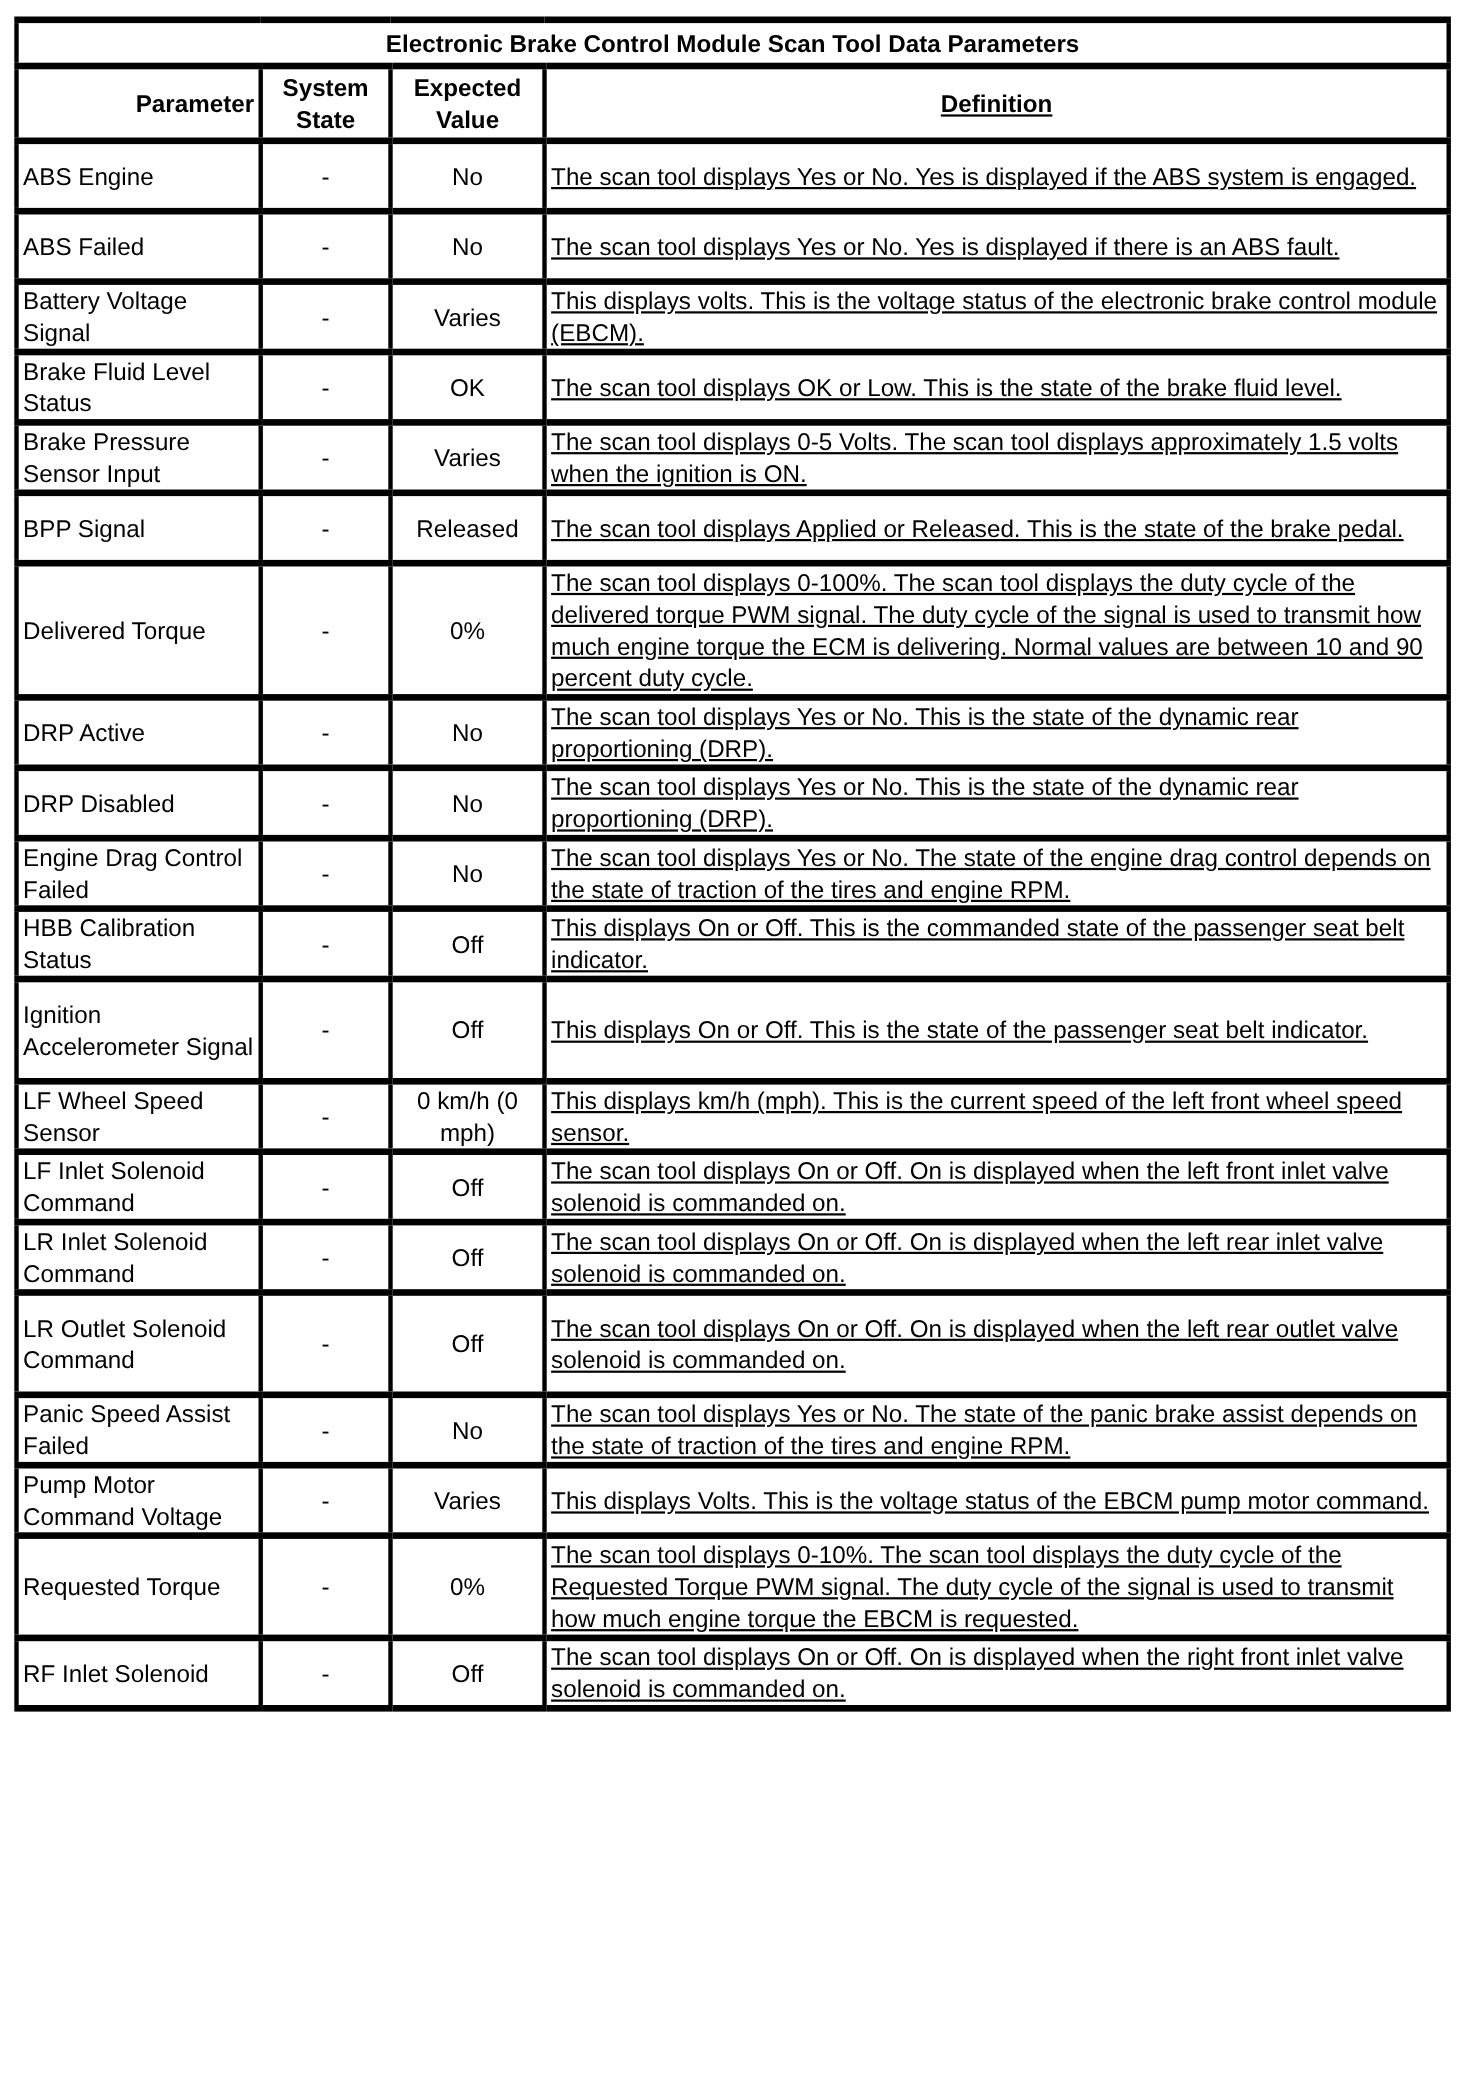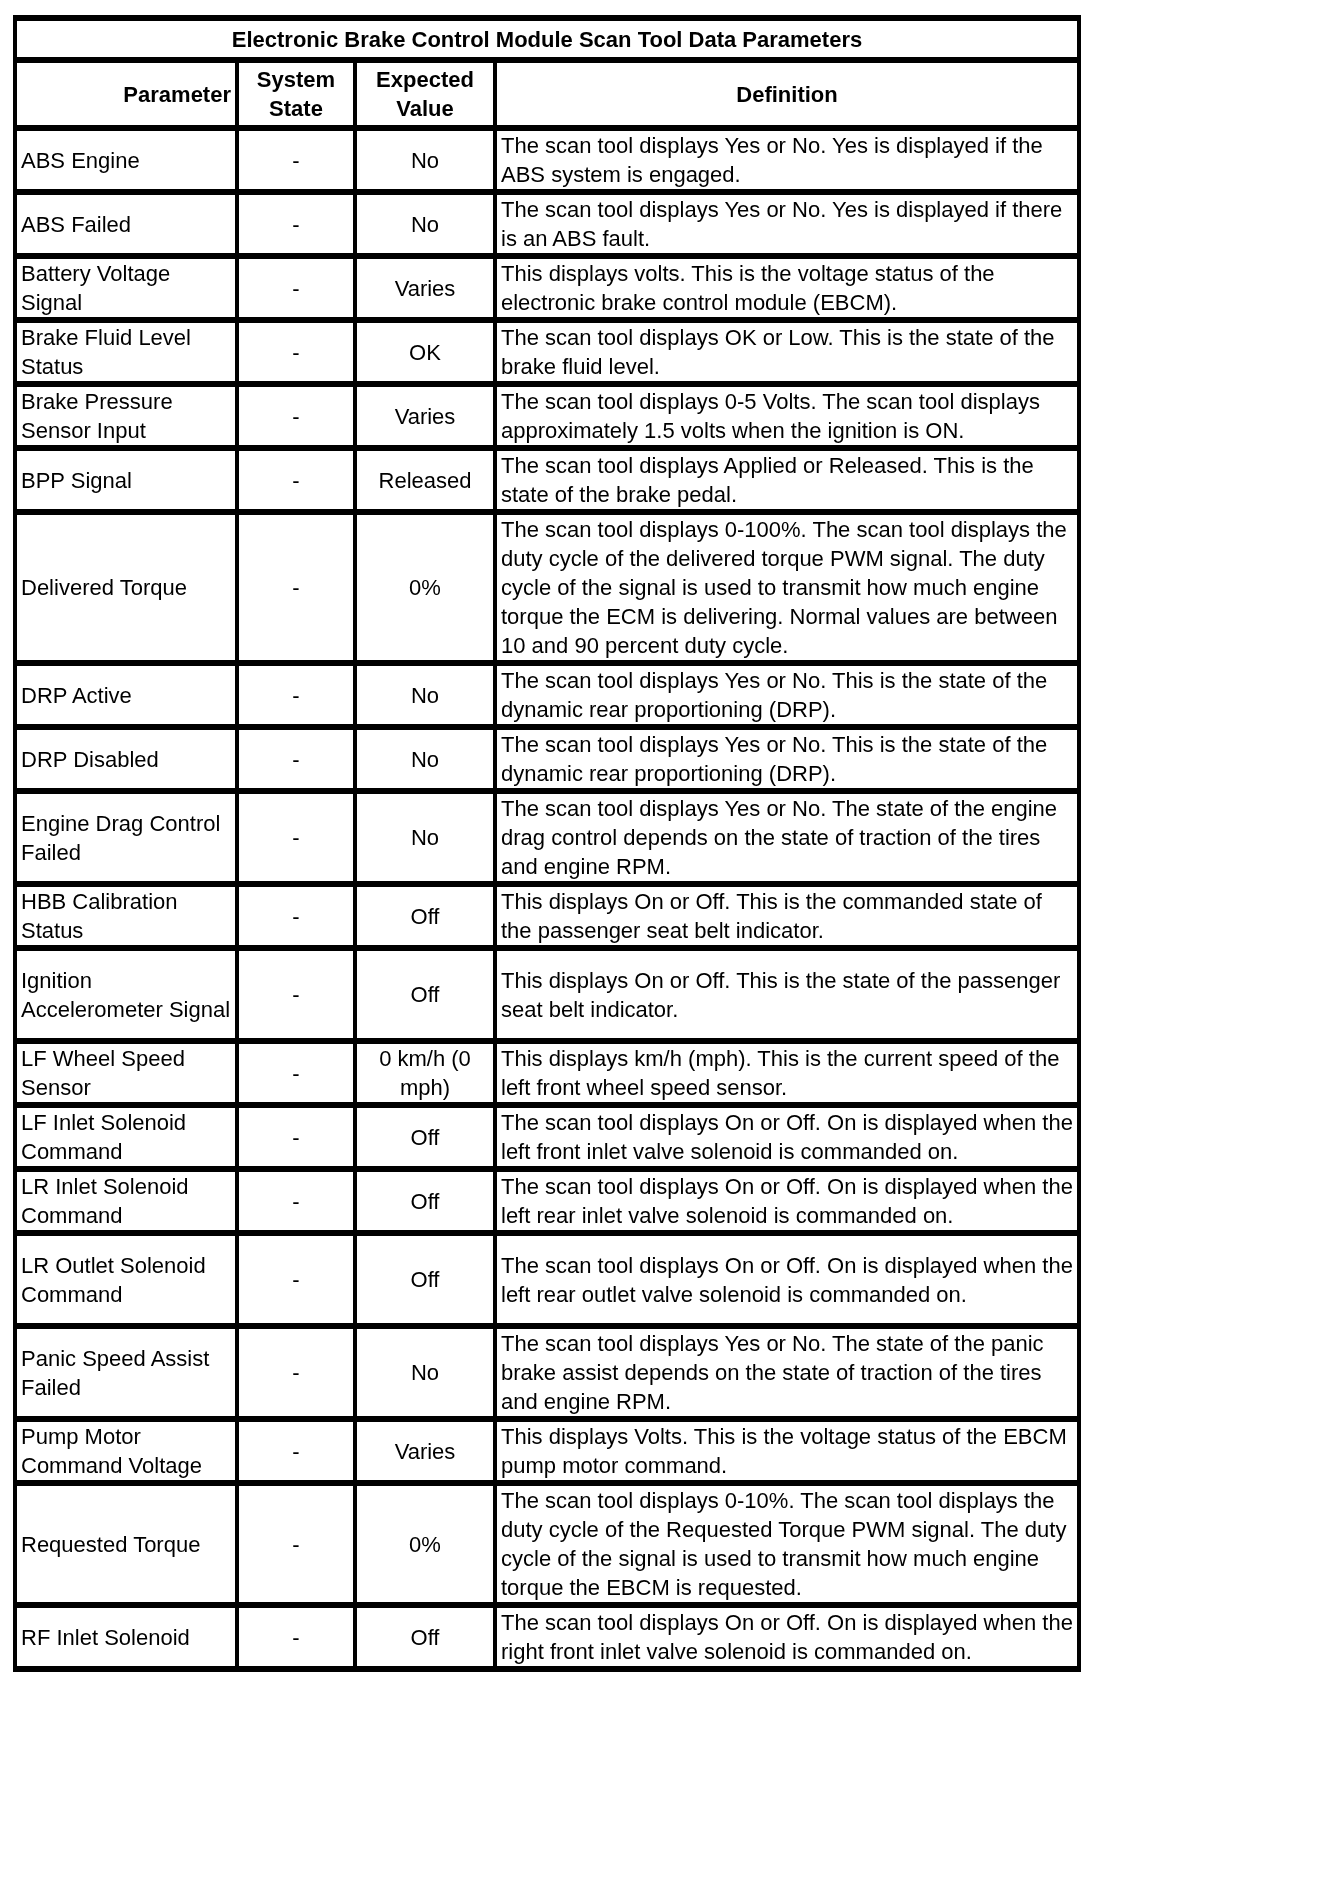--- a/index.html
+++ b/index.html
@@ -1,35 +1,35 @@
 <!DOCTYPE html>
 <html><head>
 <meta charset="utf-8">
 <style>
   html, body { margin: 0; padding: 0; background: #ffffff; }
   body { width: 1328px; height: 1898px; position: relative; overflow: hidden;
          font-family: "Liberation Sans", sans-serif; color: #000; }
   table.spec {
-    position: absolute; left: 13px; top: 15px; width: 1068px;
+    position: absolute; left: 13px; top: 15px; width: 1306px;
     border-collapse: collapse; table-layout: fixed;
     border: 4px solid #a21caf;
   }
   table.spec td, table.spec th {
     border-left: 4px solid #000; border-right: 4px solid #000;
     border-top: 6px solid #000; border-bottom: 6px solid #000;
     padding: 0 4px; vertical-align: middle;
     font-size: 22px; line-height: 29px;
   }
   th { font-weight: bold; text-align: center; }
   .title-cell { height: 36px; font-size: 22px; border-bottom-width: 4px !important; }
   .hdr th { height: 62px; line-height: 27px; }
   .c-param { width: 210px; text-align: left; }
   .c-state { width: 110px; text-align: center; }
   .c-exp { width: 132px; text-align: center; margin-top: 11px; }
-  .c-def { text-align: left; }
+  .c-def { text-align: left; text-decoration: underline; }
   tr.r2 td { height: 58px; }
   tr.r3 td { height: 87px; }
   tr.r4 td { height: 114px; }
   tr.opcond td { height: 60px; }
 </style>
 </head>
 <body>
 
 <table class="spec">
   <colgroup>

